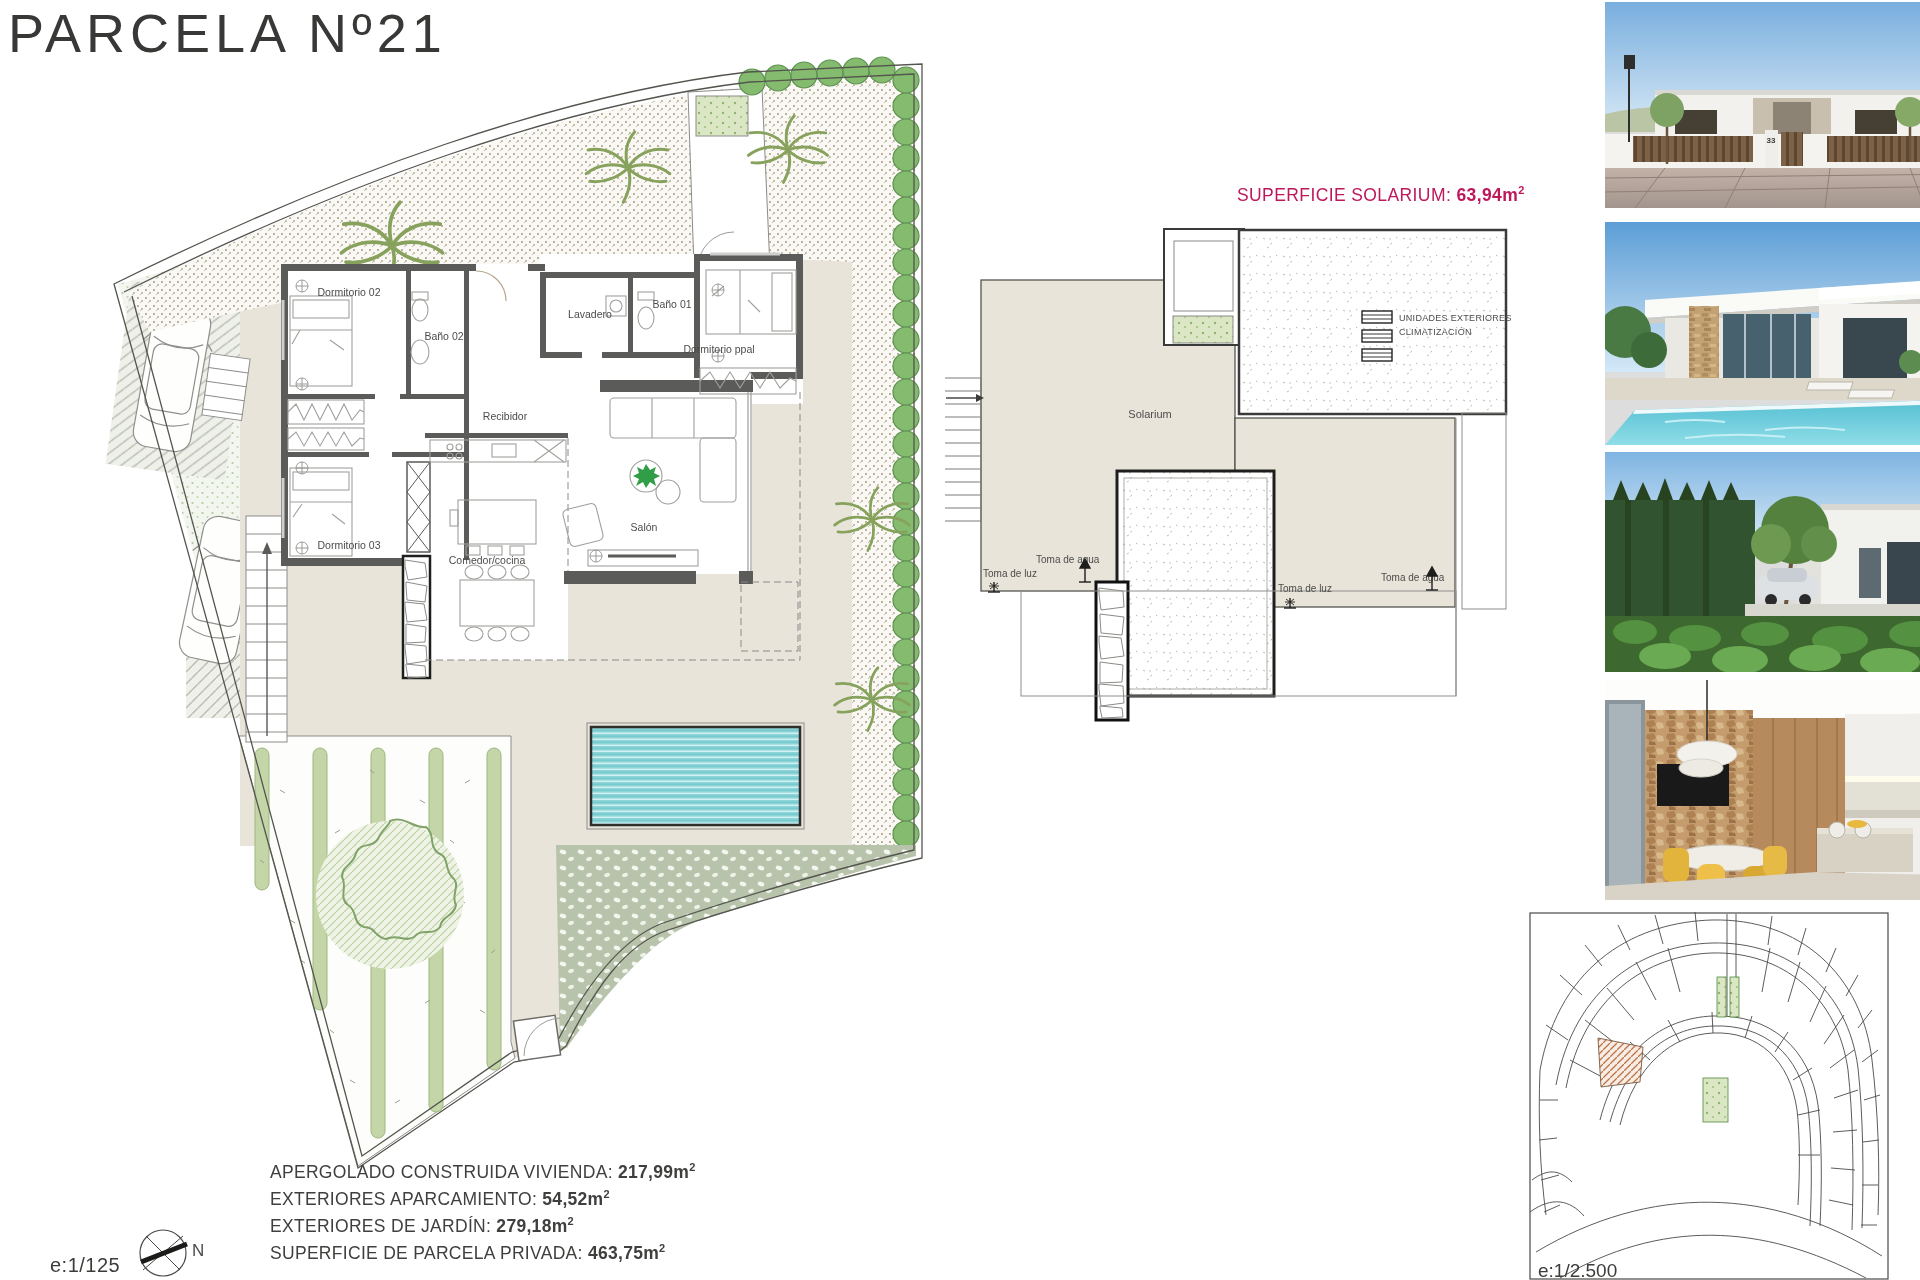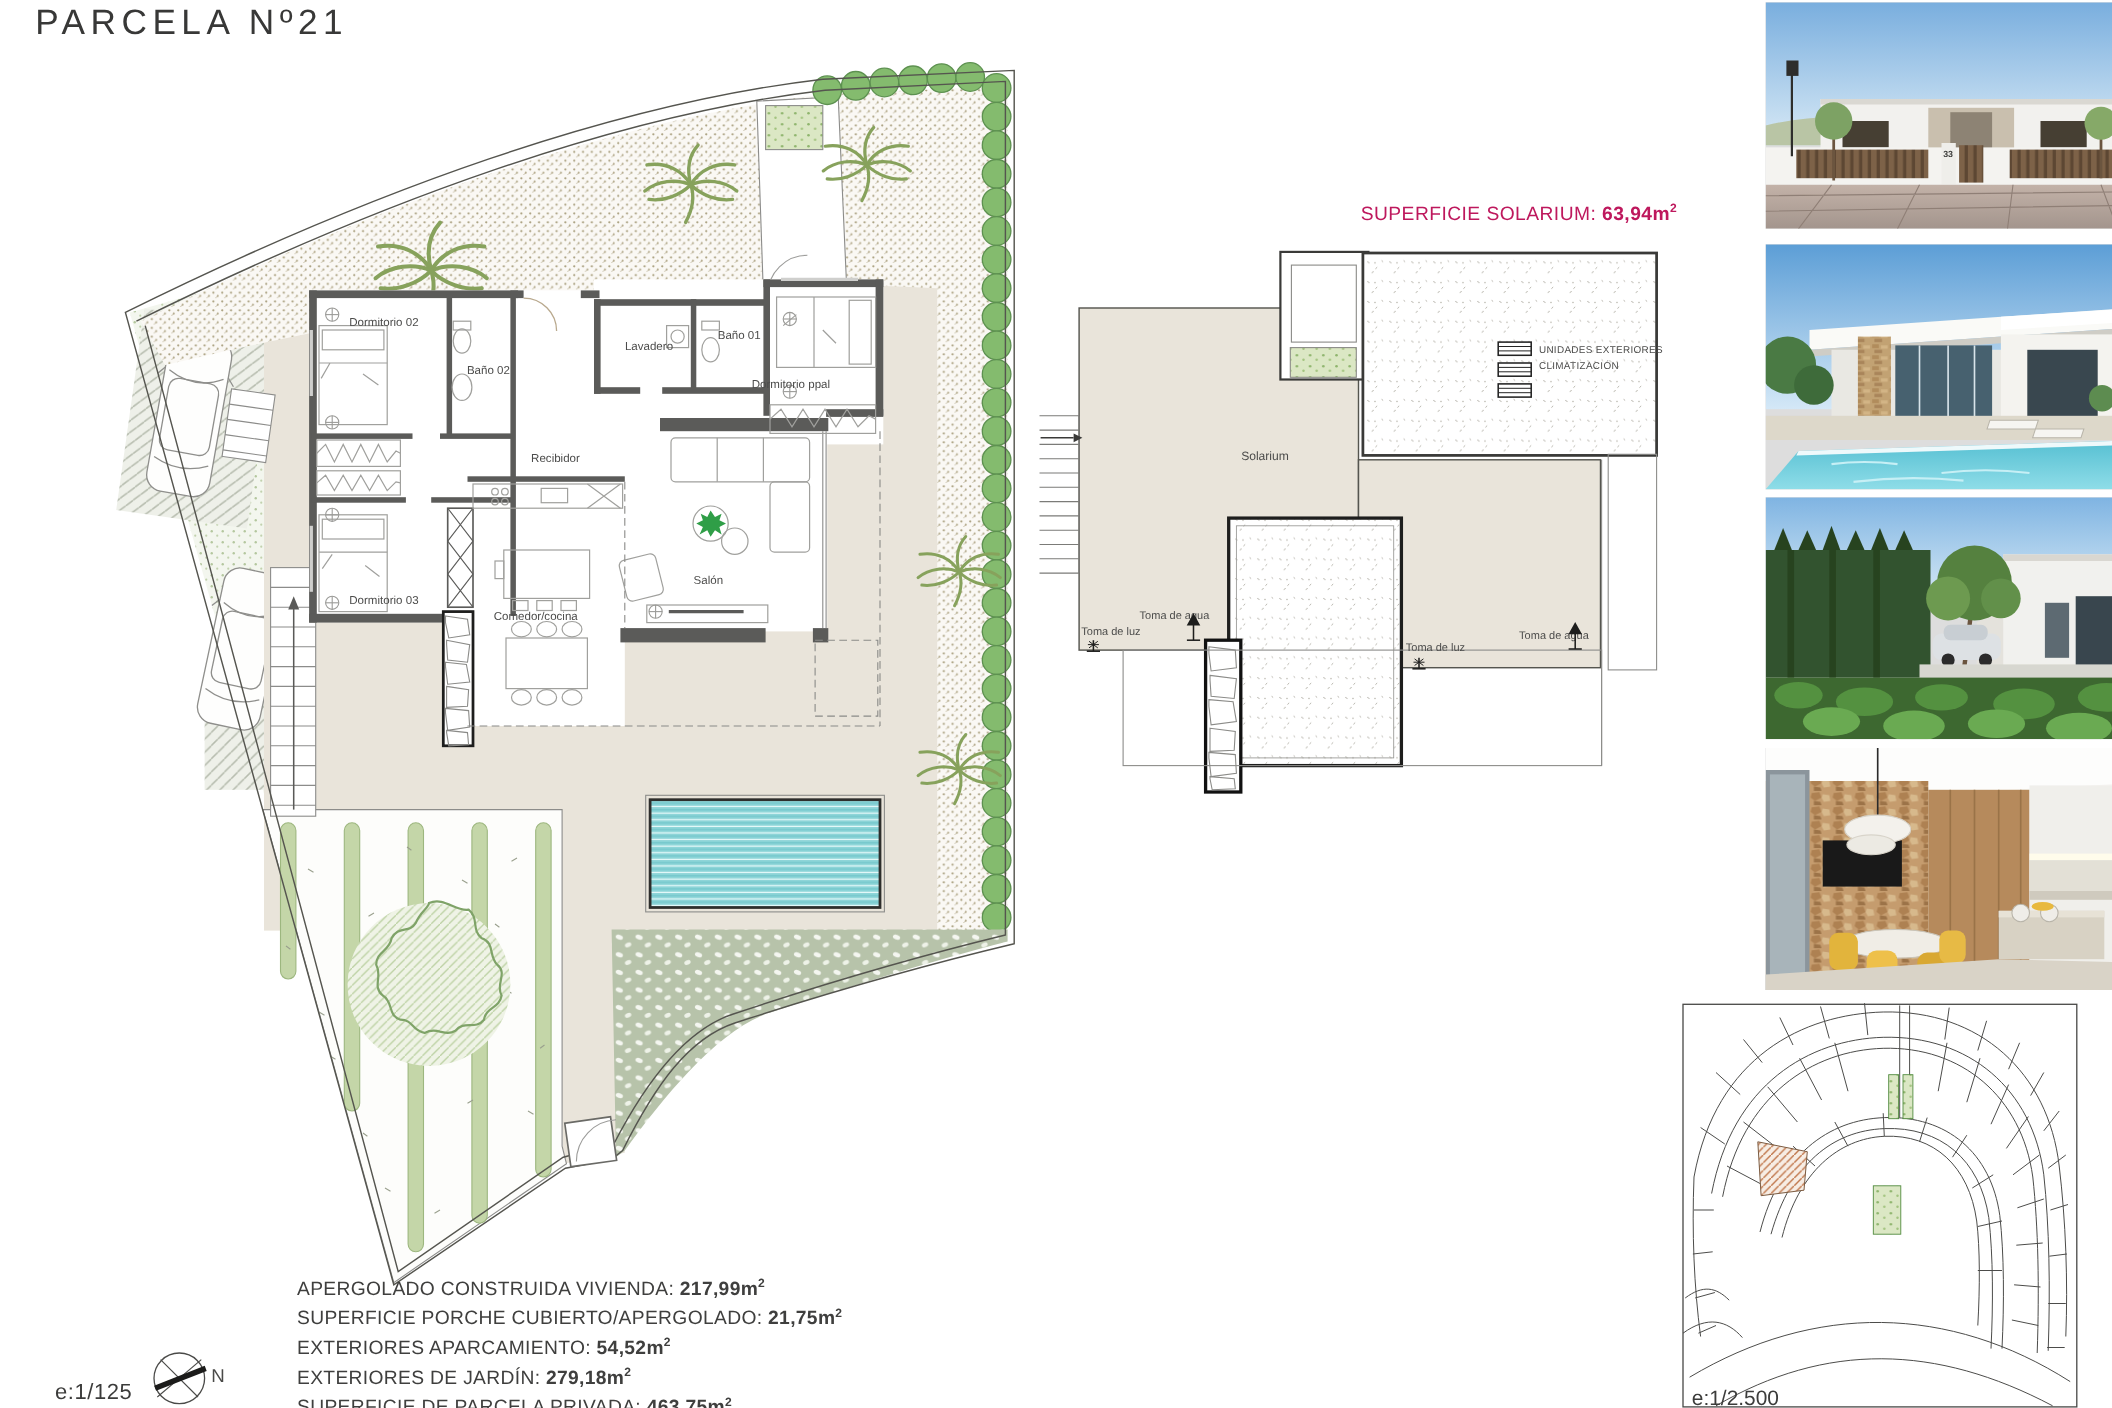--- a/index.html
+++ b/index.html
@@ -1,18 +1,18 @@
 <!DOCTYPE html>
 <html><head>
 <meta charset="utf-8">
 <style>
   html,body{margin:0;padding:0;background:#fff;}
   .sheet{position:relative;width:1920px;height:1280px;background:#fff;overflow:hidden;
          font-family:"Liberation Sans",sans-serif;color:#3c3c3b;}
-  .title{position:absolute;left:32px;top:2px;font-size:32px;letter-spacing:5px;color:#383837;font-weight:400;}
+  .title{position:absolute;left:8px;top:2px;font-size:54px;letter-spacing:5px;color:#383837;font-weight:400;}
   svg{position:absolute;left:0;top:0;font-family:"Liberation Sans",sans-serif;}
   .sol-head{position:absolute;left:1237px;top:184px;font-size:17.5px;letter-spacing:.4px;color:#be185d;white-space:pre;}
   .sol-head .b,.surfaces .b{font-weight:bold;}
   .sol-head sup,.surfaces sup{font-size:11px;font-weight:bold;}
   .surfaces{position:absolute;left:270px;top:1154px;font-size:17.5px;letter-spacing:.3px;color:#3f3f3e;}
   .surfaces .s-line{height:27px;line-height:27px;white-space:pre;}
   .photo{position:absolute;left:1605px;width:370px;overflow:hidden;background:#ddd;}
   .photo svg{position:static;display:block;}
 </style>
 </head>
@@ -486,21 +486,20 @@
         <rect x="1703" y="1078" width="25" height="44" fill="url(#pat-gspeck)"></rect>
       </g>
       <text x="1538" y="1277" font-size="19" fill="#3c3c3b" stroke="none">e:1/2.500</text>
     </g>
   </svg>
 
   <div class="sol-head"><span>SUPERFICIE SOLARIUM: </span><span class="b">63,94m</span><sup>2</sup></div>
 
   <div class="surfaces">
     <div class="s-line"><span>APERGOLADO CONSTRUIDA VIVIENDA: </span><span class="b">217,99m</span><sup>2</sup></div>
-    <div class="s-line"><span>SUPERFICIE PORCHE CUBIERTO/APERGOLADO: </span><span class="b">21,75m</span><sup>2</sup></div>
     <div class="s-line"><span>EXTERIORES APARCAMIENTO: </span><span class="b">54,52m</span><sup>2</sup></div>
     <div class="s-line"><span>EXTERIORES DE JARDÍN: </span><span class="b">279,18m</span><sup>2</sup></div>
     <div class="s-line"><span>SUPERFICIE DE PARCELA PRIVADA: </span><span class="b">463,75m</span><sup>2</sup></div>
   </div>
 
   <div class="photo" style="top:2px;height:206px;">
     <svg width="370" height="206" viewBox="0 0 370 206">
       <defs>
         <linearGradient id="sky1" x1="0" y1="0" x2="0" y2="1">
             <stop offset="0" stop-color="#79aede"></stop>

